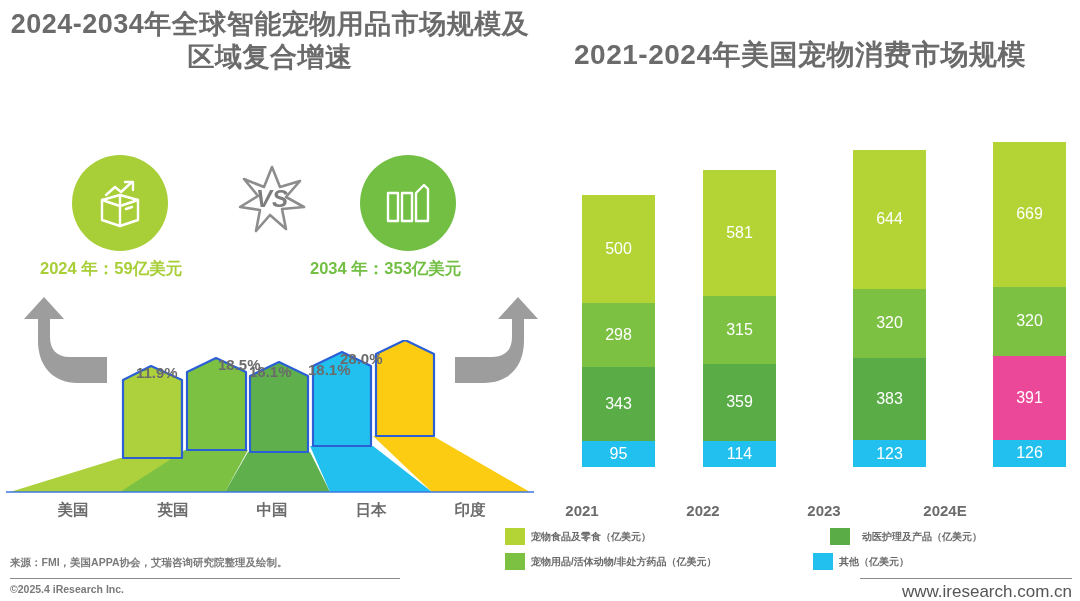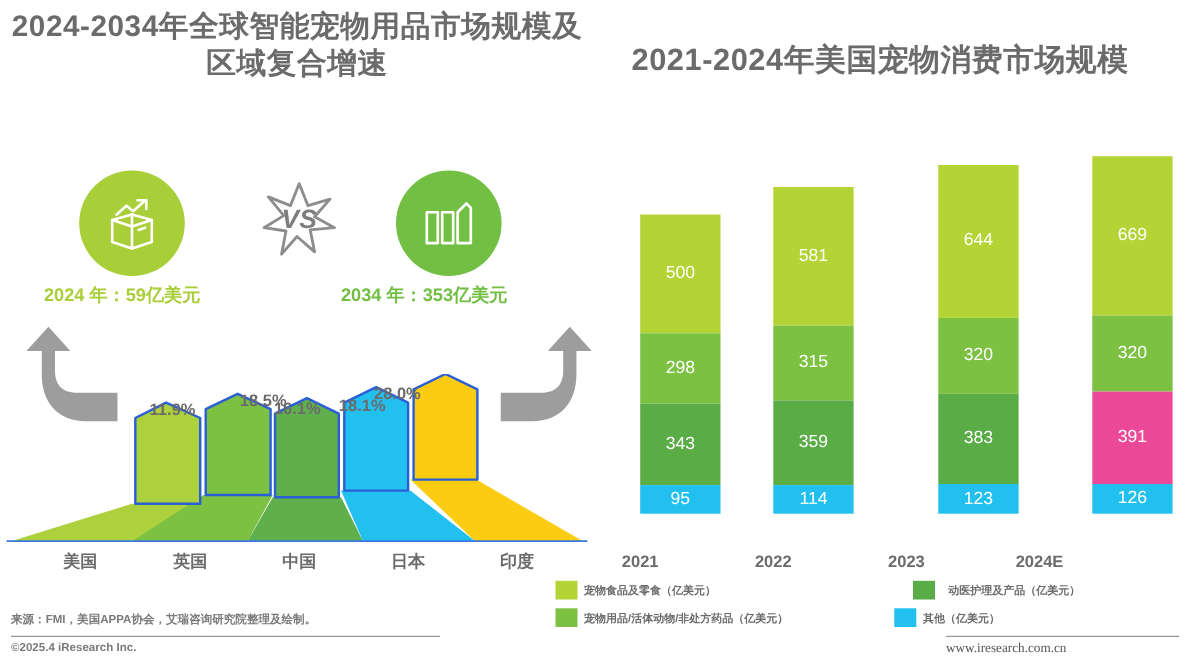--- a/index.html
+++ b/index.html
@@ -77,22 +77,22 @@
     font-size:10.5px;font-weight:bold;white-space:nowrap;
   }
   .rule{position:absolute;height:1px;background:#8a8a8a;}
   #rule-l{left:10px;top:578px;width:390px;}
   #rule-r{left:860px;top:578px;width:212px;}
   #copyright{
     position:absolute;left:10px;top:583px;color:#7a7a7a;
     font-size:10.5px;font-weight:bold;
   }
   #site{
-    position:absolute;left:860px;top:582px;width:212px;text-align:left;
-    color:#555;font-size:12px;font-family:Liberation Serif, serif;
+    position:absolute;left:860px;top:582px;width:212px;text-align:right;
+    color:#555;font-size:17px;
   }
 </style>
 </head>
 <body>
 
 <div class="stage">
 
   <div class="title" id="title-left">2024-2034年全球智能宠物用品市场规模及区域复合增速</div>
   <div class="title" id="title-right">2021-2024年美国宠物消费市场规模</div>
 

